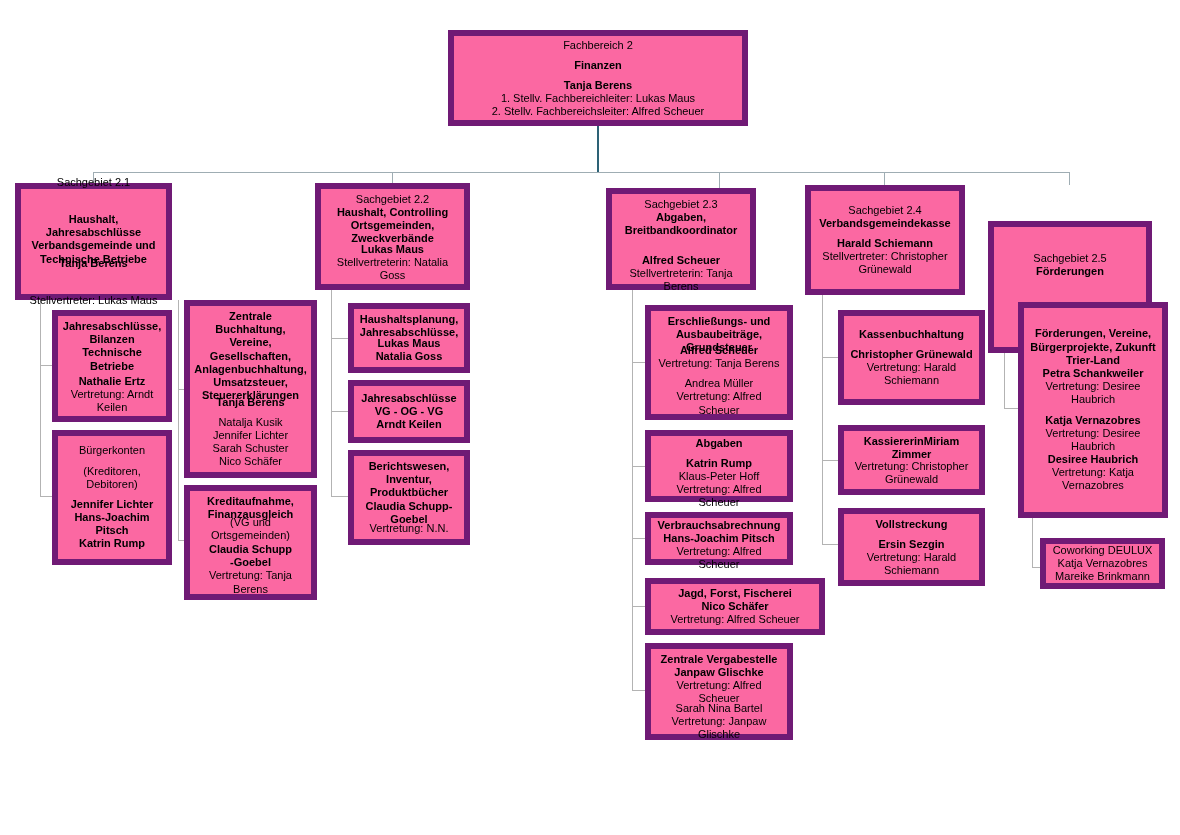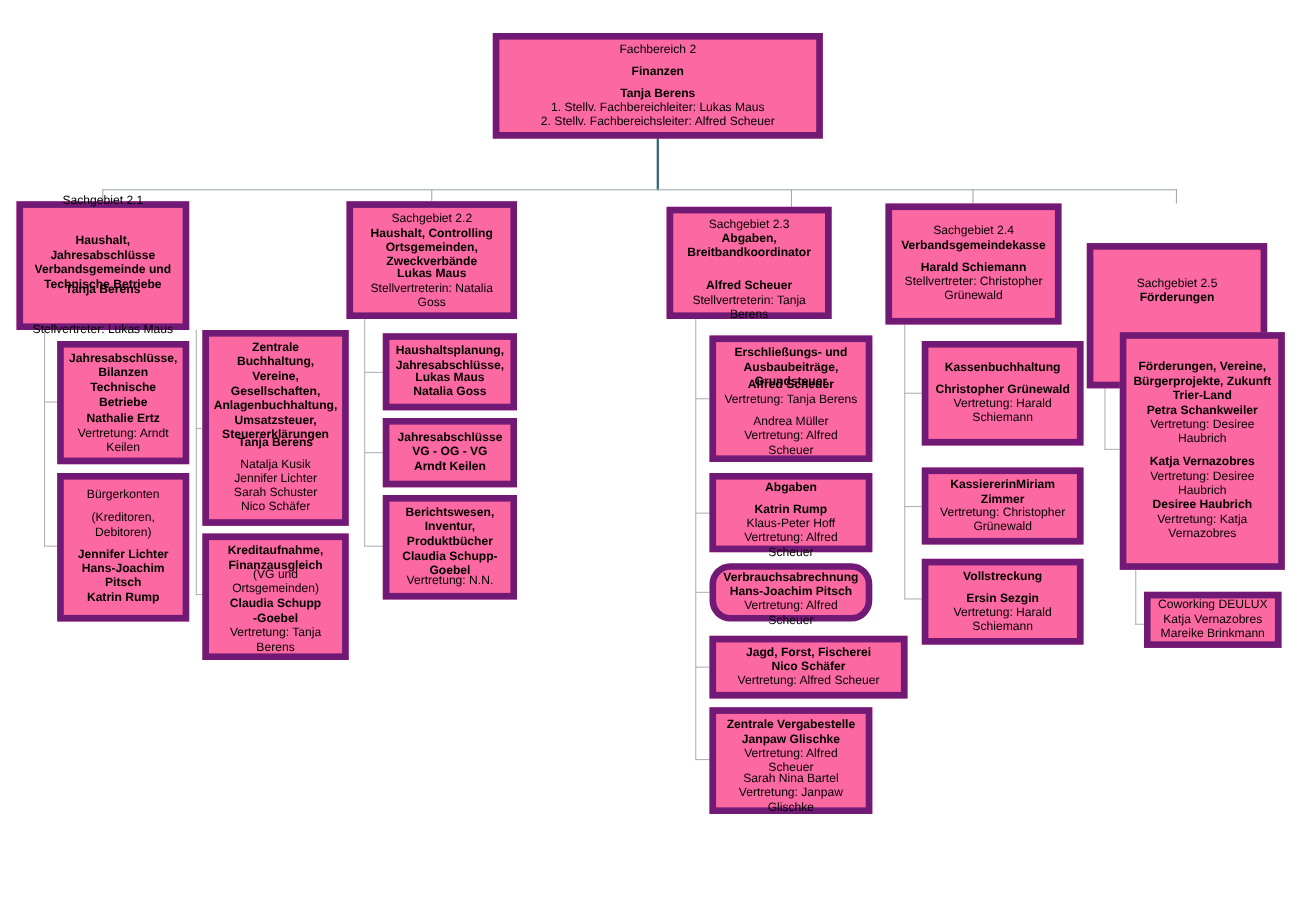--- a/index.html
+++ b/index.html
@@ -158,21 +158,21 @@
     <div class="ln">Vertretung: Alfred Scheuer</div>
   </div>
 
   <div class="box" style="left:645px;top:430px;width:148px;height:72px;">
     <div class="ln b">Abgaben</div>
     <div class="ln b g">Katrin Rump</div>
     <div class="ln">Klaus-Peter Hoff</div>
     <div class="ln">Vertretung: Alfred Scheuer</div>
   </div>
 
-  <div class="box" style="left:645px;top:512px;width:148px;height:53px;border-radius:19px;">
+  <div class="box" style="left:645px;top:512px;width:148px;height:53px;">
     <div class="ln b">Verbrauchsabrechnung</div>
     <div class="ln b">Hans-Joachim Pitsch</div>
     <div class="ln">Vertretung: Alfred Scheuer</div>
   </div>
 
   <div class="box" style="left:645px;top:578px;width:180px;height:57px;">
     <div class="ln b">Jagd, Forst, Fischerei</div>
     <div class="ln b">Nico Schäfer</div>
     <div class="ln">Vertretung: Alfred Scheuer</div>
   </div>

